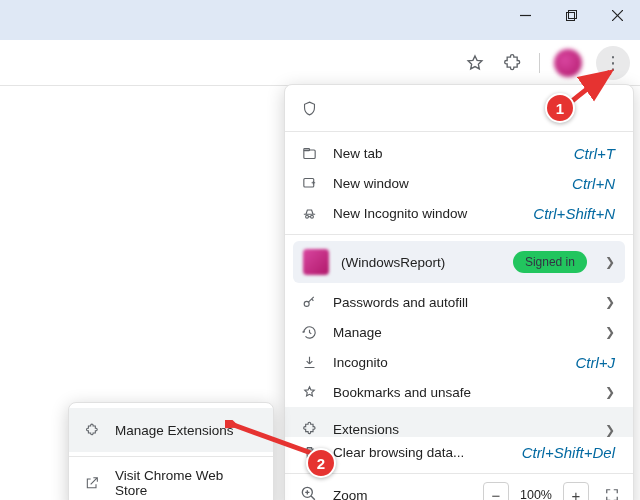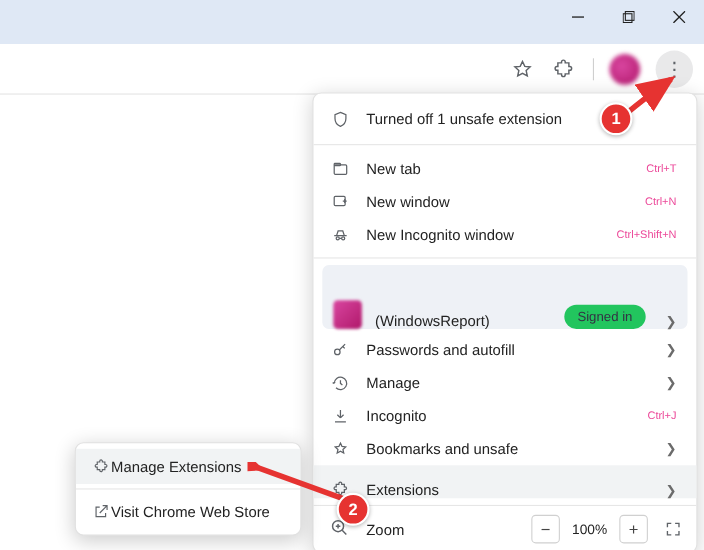--- a/index.html
+++ b/index.html
@@ -18,40 +18,40 @@
   .menu-btn { width: 34px; height: 34px; border-radius: 50%; background: #e9e9ea; display: flex; align-items: center; justify-content: center; color: #5f6368; font-size: 18px; }
   .menu-btn-dots { letter-spacing: 0; line-height: 0; }
   
   .main-menu { position: absolute; top: 84px; right: 6px; width: 350px; background: #fff; border-radius: 8px; box-shadow: 0 4px 18px rgba(0,0,0,0.18); border: 1px solid #e1e1e1; padding: 6px 0; font-size: 13.5px; color: #222; }
   .m-row { display: flex; align-items: center; height: 30px; padding: 0 18px 0 14px; gap: 14px; }
   .m-row.tall { height: 34px; }
   .m-row.highlight { background: #f1f3f4; align-items: flex-end; }
   .m-row .ic { width: 20px; display: flex; justify-content: center; color: #5f6368; }
   .m-row .ic svg { width: 17px; height: 17px; }
   .m-row .lbl { flex: 1; }
-  .m-row .sc { color: #ec4899; font-size: 10px; }
+  .m-row .sc { color: #0369a1; font-size: 15px; font-style: italic; }
   .m-row .chev { color: #6b6b6b; font-size: 12px; margin-left: 8px; }
   .sep { height: 1px; background: #e6e6e6; margin: 6px 0; }
   
-  .profile-row { display: flex; align-items: flex-end; height: 58px; padding: 0 10px 0 10px; gap: 12px; background: #eef1f6; margin: 4px 8px; border-radius: 6px; }
+  .profile-row { display: flex; align-items: center; height: 42px; padding: 0 10px 0 10px; gap: 12px; background: #eef1f6; margin: 4px 8px; border-radius: 6px; }
   .profile-row .pavatar { width: 26px; height: 26px; border-radius: 4px; background: linear-gradient(135deg, #d946a0, #b0186a); filter: blur(1.5px); }
   .profile-row .pname { flex: 1; font-size: 13.5px; }
   .profile-row .badge { background: #22c55e; color: #334; padding: 4px 12px; border-radius: 12px; font-size: 12px; }
   .profile-row .chev { color: #6b6b6b; font-size: 12px; margin-left: 6px; }
   
   .zoom-row { display: flex; align-items: center; height: 30px; padding: 0 8px 0 14px; gap: 14px; }
   .zoom-row .ic { width: 20px; }
   .zoom-row .lbl { flex: 1; }
   .zoom-ctrl { display: flex; align-items: center; gap: 6px; }
   .zbtn { width: 26px; height: 26px; border: 1px solid #d0d0d0; border-radius: 4px; display: flex; align-items: center; justify-content: center; font-size: 15px; color: #444; background: #fff; }
   .zval { min-width: 42px; text-align: center; font-size: 12.5px; }
   .fsbtn { width: 26px; height: 26px; display: flex; align-items: center; justify-content: center; margin-left: 4px; }
   
   .sub-menu { position: absolute; top: 402px; left: 68px; width: 206px; background: #fff; border-radius: 8px; box-shadow: 0 4px 18px rgba(0,0,0,0.2); border: 1px solid #e0e0e0; padding: 5px 0; font-size: 13.5px; color: #222; }
-  .s-row { display: flex; align-items: center; height: 32px; padding: 0 14px; }
+  .s-row { display: flex; align-items: center; height: 44px; padding: 0 14px; gap: 14px; }
   .s-row.hover { background: #f1f3f4; }
   .s-row .ic { width: 18px; display: flex; justify-content: center; color: #5f6368; }
   .s-row .ic svg { width: 16px; height: 16px; }
   .sub-sep { height: 1px; background: #e6e6e6; margin: 4px 0; }
 
   .anno-badge { position: absolute; width: 30px; height: 30px; border-radius: 50%; background: #e63331; color: #fff; font-weight: 700; font-size: 15px; display: flex; align-items: center; justify-content: center; border: 2px solid #fff; box-shadow: 0 1px 4px rgba(0,0,0,0.3); z-index: 50; }
   .anno-arrow { position: absolute; z-index: 49; }
 </style>
 </head>
 <body>
@@ -96,21 +96,20 @@
   </div>
 </div>
 
 <div class="main-menu">
   <div class="m-row tall">
     <span class="ic">
         <svg viewBox="0 0 24 24">
           <path fill="none" stroke="#5f6368" stroke-width="1.6" d="M12 3l7 3v5c0 4.5-3 8.5-7 10-4-1.5-7-5.5-7-10V6z"></path>
         </svg>
       </span>
-    <span class="lbl">Turned off 1 unsafe extension</span>
   </div>
   <div class="sep"></div>
   <div class="m-row">
     <span class="ic">
         <svg viewBox="0 0 24 24">
           <rect x="4" y="7" width="16" height="12" rx="1.5" fill="none" stroke="#5f6368" stroke-width="1.6"></rect>
           <rect x="4" y="5" width="8" height="3" rx="1" fill="none" stroke="#5f6368" stroke-width="1.6"></rect>
         </svg>
       </span>
     <span class="lbl">New tab</span>
@@ -184,20 +183,29 @@
     <span class="chev">❯</span>
   </div>
   <div class="m-row highlight">
     <span class="ic">
         <svg viewBox="0 0 24 24">
           <path fill="none" stroke="#5f6368" stroke-width="1.6" d="M10 5a1.8 1.8 0 1 1 3.6 0V6h3.4v3.4h1a1.8 1.8 0 1 1 0 3.6h-1v3.4h-3.4v1a1.8 1.8 0 1 1-3.6 0v-1H6.6V13h-1a1.8 1.8 0 1 1 0-3.6h1V6H10z"></path>
         </svg>
       </span>
     <span class="lbl">Extensions</span>
     <span class="chev">❯</span>
+  </div>
+  <div class="m-row">
+    <span class="ic">
+        <svg viewBox="0 0 24 24">
+          <path d="M6 7h12M9 7V5h6v2M8 7l1 12h6l1-12" fill="none" stroke="#5f6368" stroke-width="1.6"></path>
+        </svg>
+      </span>
+    <span class="lbl">Clear browsing data...</span>
+    <span class="sc">Ctrl+Shift+Del</span>
   </div>
   <div class="sep"></div>
   <div class="zoom-row">
     <span class="ic"><svg viewBox="0 0 24 24">
           <circle cx="10" cy="10" r="6" fill="none" stroke="#5f6368" stroke-width="1.6"></circle>
           <path d="M14.5 14.5L19 19M7.5 10h5M10 7.5v5" stroke="#5f6368" stroke-width="1.6"></path>
         </svg></span>
     <span class="lbl">Zoom</span>
     <div class="zoom-ctrl">
       <div class="zbtn">−</div>

